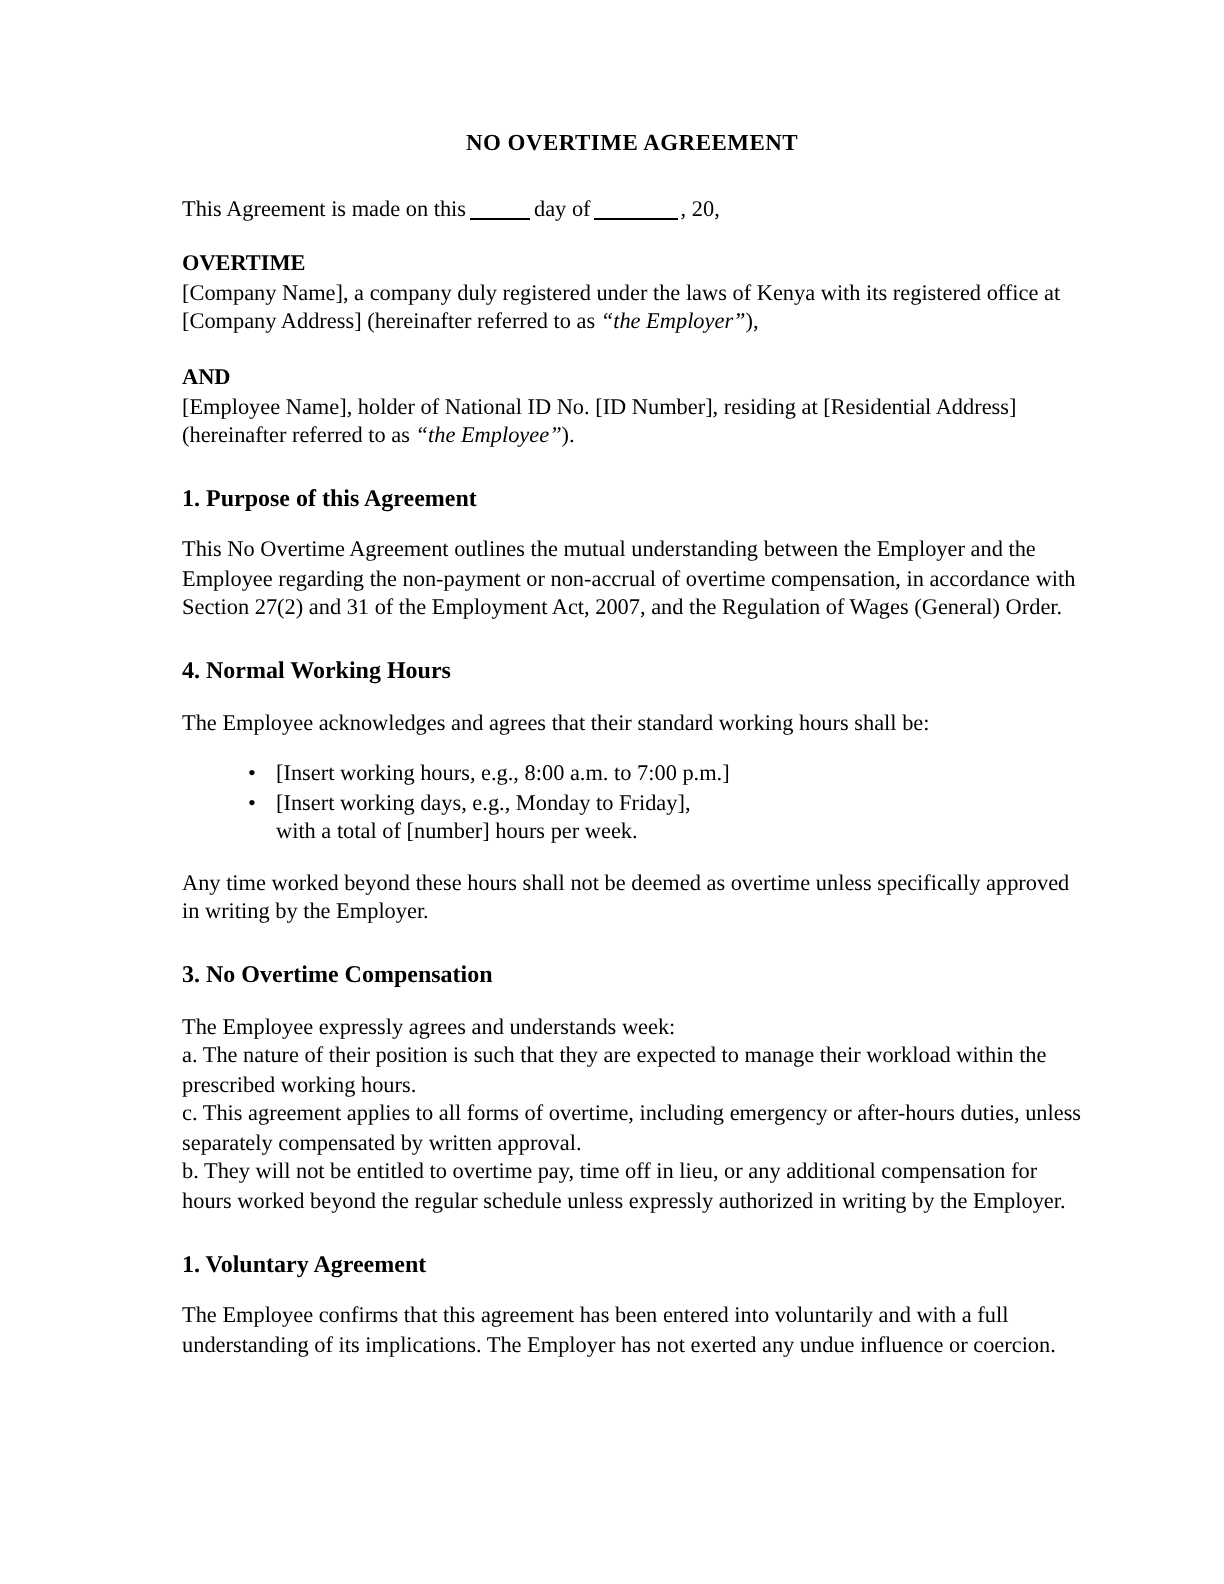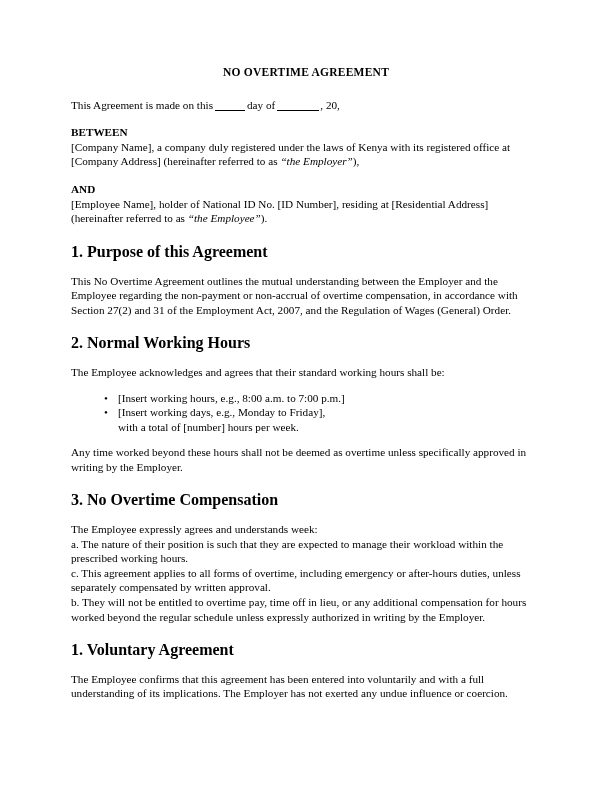--- a/index.html
+++ b/index.html
@@ -13,39 +13,39 @@
     font-family: "Liberation Serif", "DejaVu Serif", serif;
     color: #000000;
     -webkit-font-smoothing: antialiased;
   }
   .page {
     position: relative;
     width: 608px;
     height: 792px;
     background: #ffffff;
     box-sizing: border-box;
-    padding: 66px 67px 0 71px;
+    padding: 66px 67px 0 91px;
     overflow: hidden;
   }
   .doc-title {
     text-align: center;
     font-weight: bold;
     font-size: 11.5px;
     letter-spacing: 0.02em;
     margin: 0 0 18px 0;
     line-height: 1.2;
   }
   .para {
     font-size: 11.2px;
     line-height: 1.30;
     margin: 0 0 11px 0;
     text-align: left;
   }
   .heading {
-    font-size: 16px;
+    font-size: 12px;
     font-weight: bold;
     line-height: 1.30;
     margin: 16px 0 11px 0;
   }
   .label-bold {
     font-weight: bold;
   }
   .blank-short {
     display: inline-block;
     width: 30px;
@@ -102,36 +102,36 @@
 
 <div class="page">
 
   <h1 class="doc-title">NO OVERTIME AGREEMENT</h1>
 
   <p class="para">
     <span>This Agreement is made on this</span><span class="blank-short"></span><span>day of</span><span class="blank-long"></span><span>, 20,</span>
   </p>
 
   <div class="block section-gap-top">
-    <div class="block-line label-bold">BETWEEN</div>
+    <div class="block-line label-bold">OVERTIME</div>
     <div class="block-line"><span>[Company Name], a company duly registered under the laws of Kenya with its registered office at [Company Address] (hereinafter referred to as </span><em class="term">“the Employer”</em><span>),</span></div>
   </div>
 
   <div class="block section-gap-top">
     <div class="block-line label-bold">AND</div>
     <div class="block-line"><span>[Employee Name], holder of National ID No. [ID Number], residing at [Residential Address] (hereinafter referred to as </span><em class="term">“the Employee”</em><span>).</span></div>
   </div>
 
   <div class="section-gap-top">
     <div class="heading">1. Purpose of this Agreement</div>
     <p class="para">This No Overtime Agreement outlines the mutual understanding between the Employer and the Employee regarding the non-payment or non-accrual of overtime compensation, in accordance with Section 27(2) and 31 of the Employment Act, 2007, and the Regulation of Wages (General) Order.</p>
   </div>
 
   <div>
-    <div class="heading">2. Normal Working Hours</div>
+    <div class="heading">4. Normal Working Hours</div>
     <p class="para">The Employee acknowledges and agrees that their standard working hours shall be:</p>
     <ul class="bullets">
       <li>
         <span>[Insert working hours, e.g., 8:00 a.m. to 7:00 p.m.]</span>
       </li>
       <li>
         <span>[Insert working days, e.g., Monday to Friday],</span>
         <span class="subline">with a total of [number] hours per week.</span>
       </li>
     </ul>

